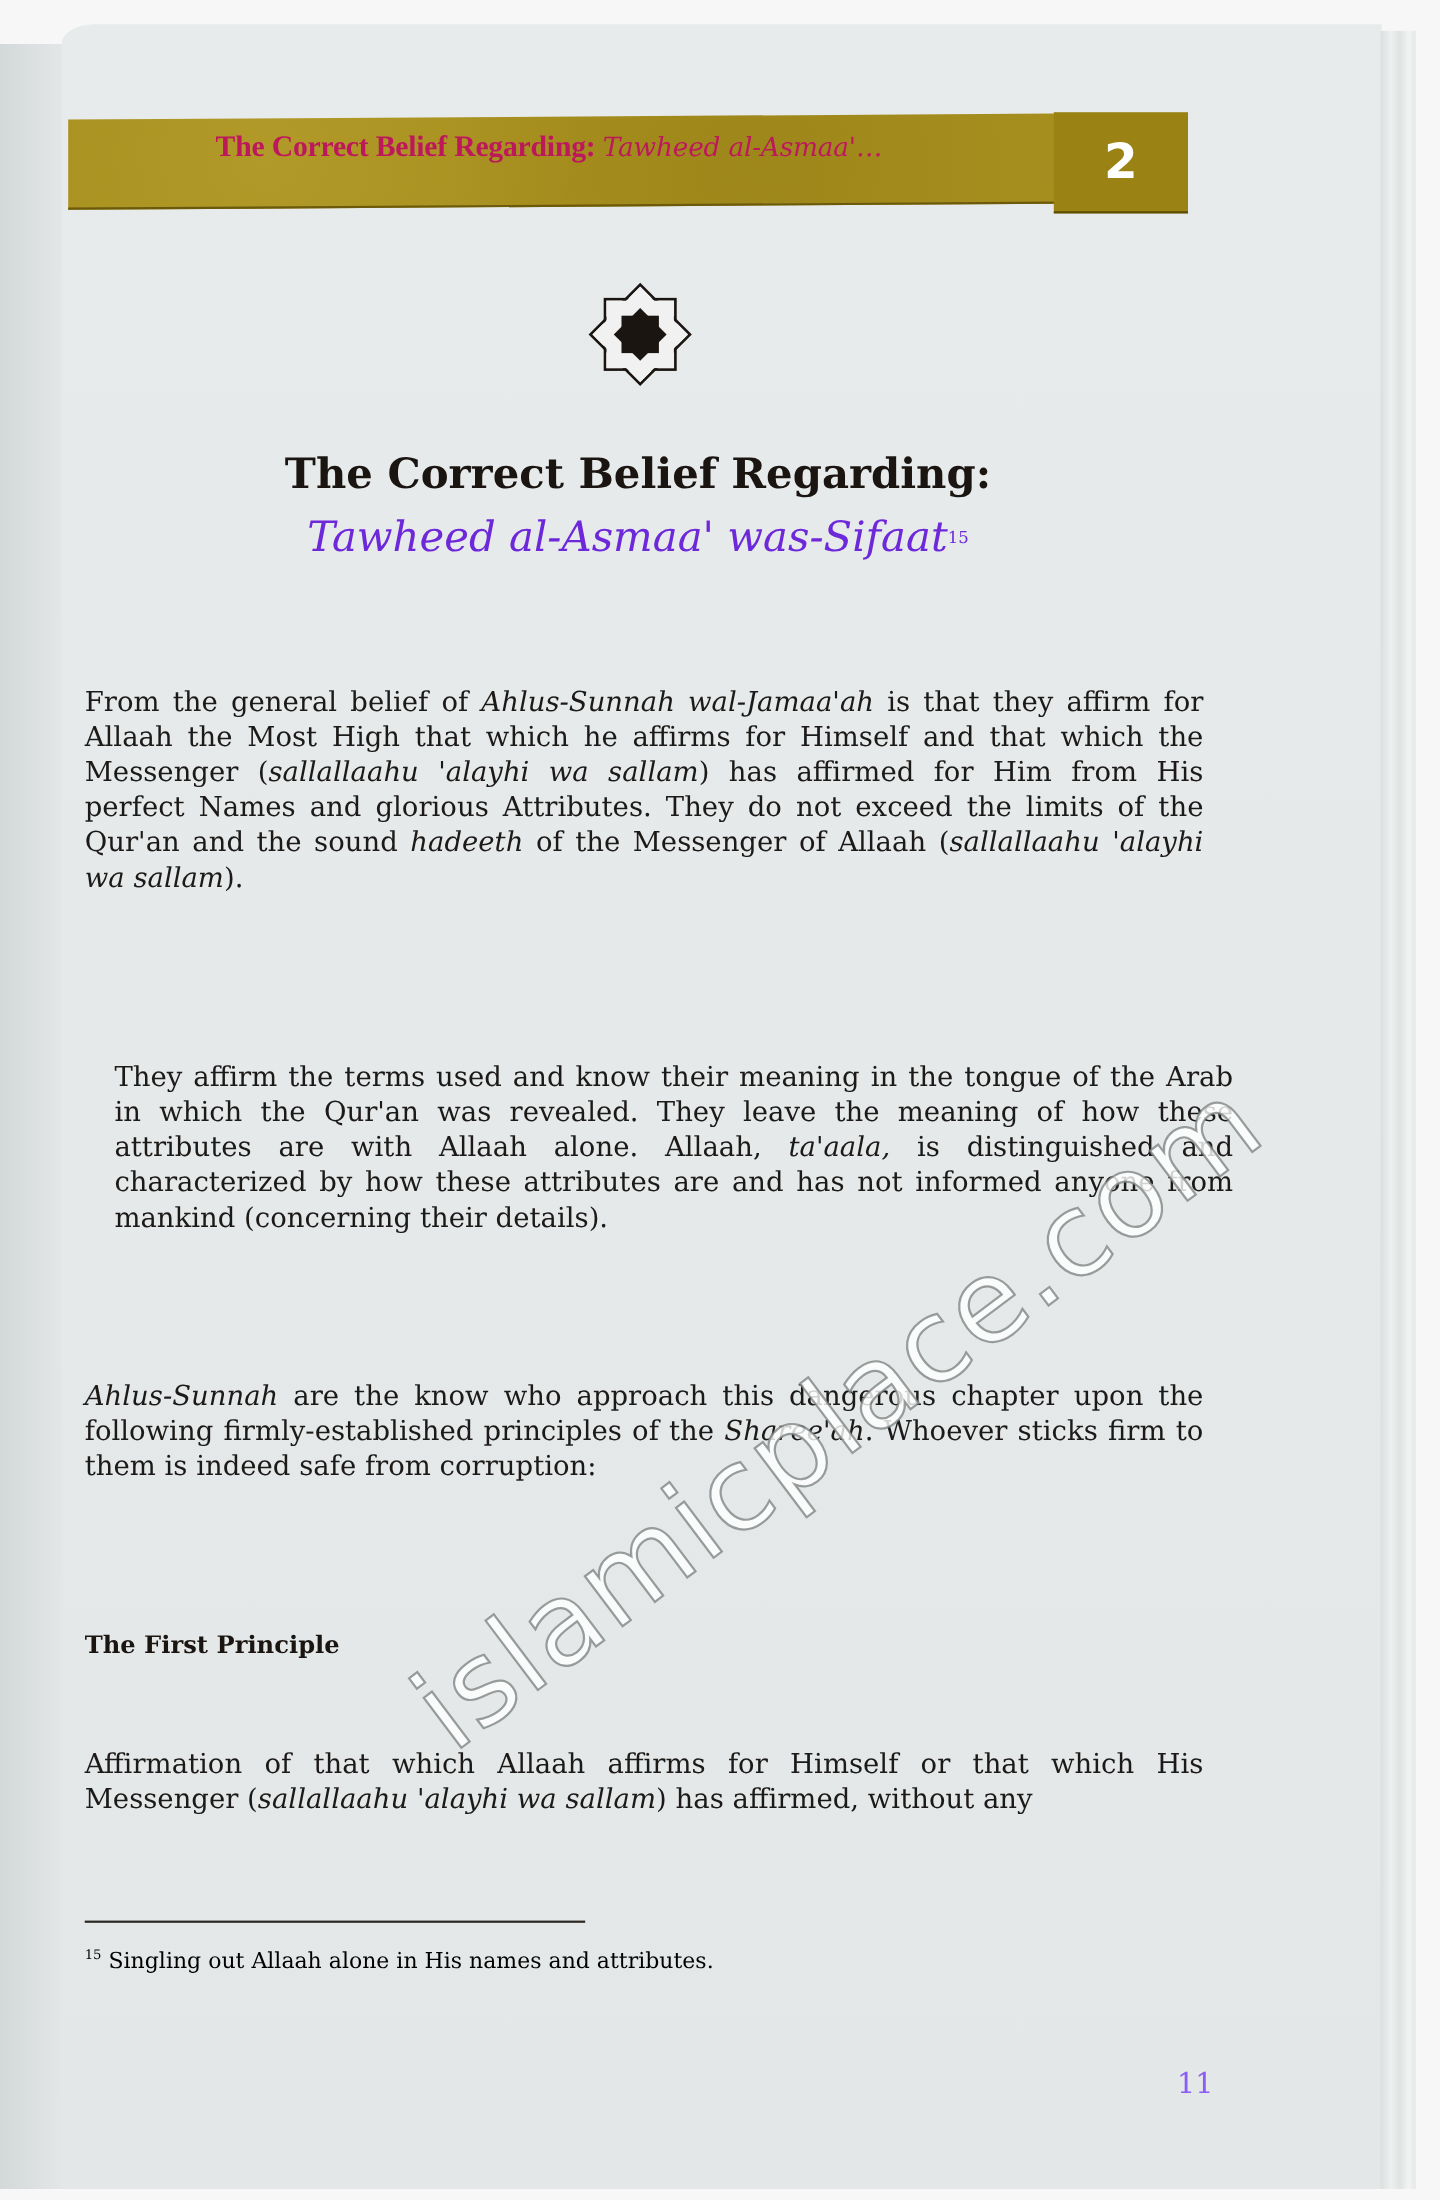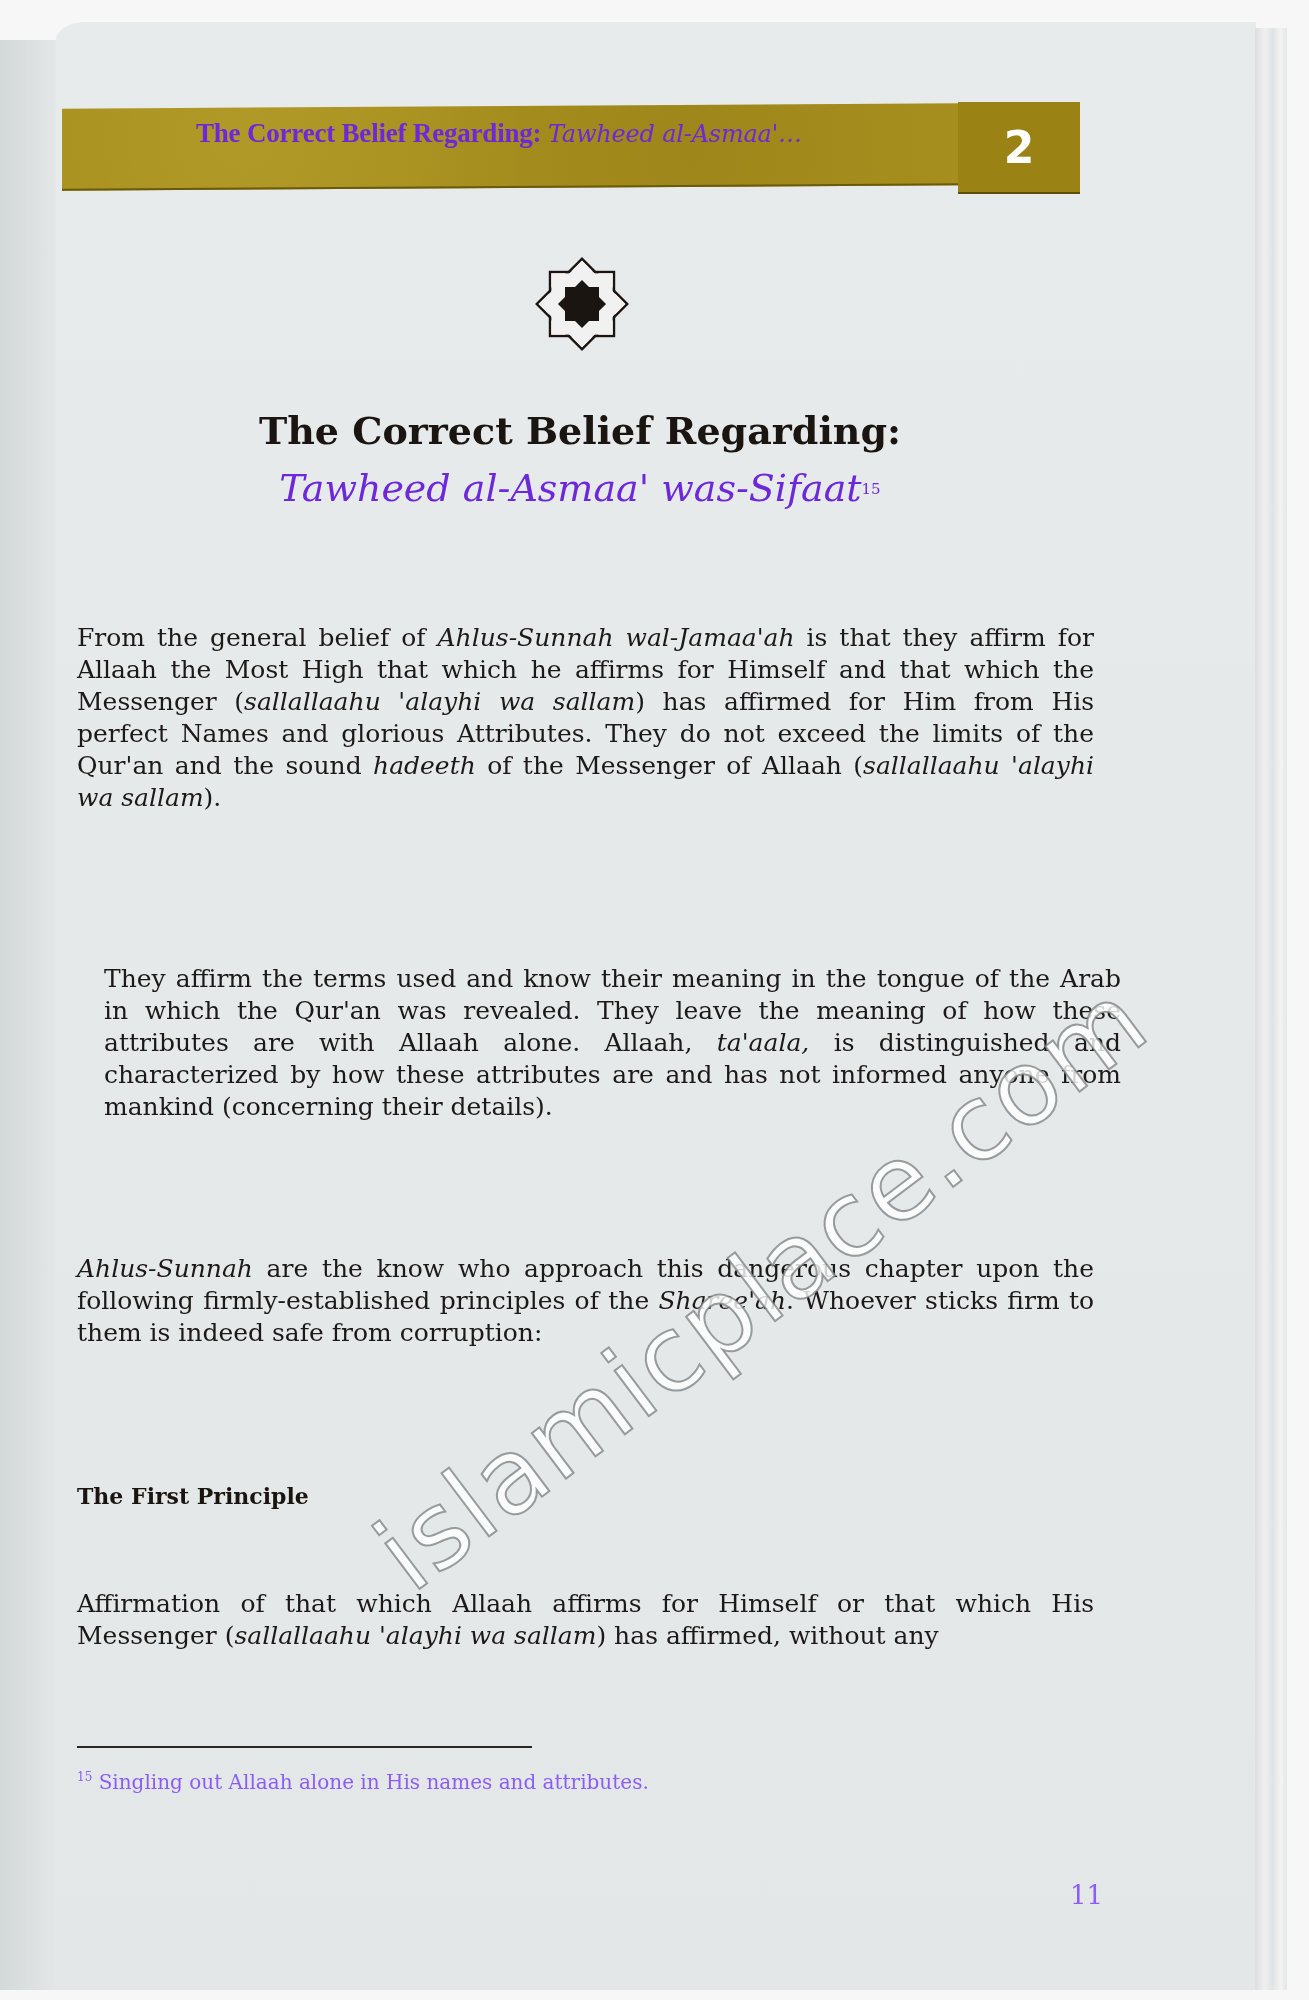--- a/index.html
+++ b/index.html
@@ -25,21 +25,21 @@
     position:absolute; left:62px; top:106px; width:900px; height:80px;
     background:#a78f1e;
     background-image:radial-gradient(circle at 20% 40%, rgba(255,230,120,.12), transparent 40%),
                      radial-gradient(circle at 70% 60%, rgba(90,70,0,.12), transparent 45%);
     border-bottom:2px solid #6b5a0c;
     transform:skewY(-0.35deg);
   }
   .header-title {
     position:absolute; left:196px; top:118px; width:760px;
     font-family:"Liberation Serif", serif; font-size:27px; font-weight:bold;
-    color:#6d28d9; white-space:nowrap; letter-spacing:-0.2px;
+    color:#be185d; white-space:nowrap; letter-spacing:-0.2px;
   }
   .header-title .it { font-style:italic; font-weight:normal; font-family:"DejaVu Serif", serif; font-size:24px; }
   .chapter-box {
     position:absolute; left:958px; top:102px; width:122px; height:90px;
     background:#9a8214; border-bottom:2px solid #5e4e08;
     display:flex; align-items:center; justify-content:center;
   }
   .chapter-num {
     font-family:"DejaVu Sans", sans-serif; font-weight:bold; font-size:44px; color:#ffffff;
   }
@@ -63,21 +63,21 @@
   .p2 { top:963px;margin-left:27px; }
   .p3 { top:1253px; }
   .sec-head {
     position:absolute; left:77px; top:1483px;
     font-family:"DejaVu Serif", serif; font-weight:bold; font-size:22px; color:#1b1512;
   }
   .p4 { top:1588px; }
   .fn-rule { position:absolute; left:77px; top:1746px; width:455px; height:2px; background:#2a2622; }
   .footnote {
     position:absolute; left:77px; top:1770px;
-    font-family:"DejaVu Serif", serif; font-size:20px; color:#8b5cf6;
+    font-family:"DejaVu Serif", serif; font-size:20px; color:#000000;
   }
   .footnote sup { font-size:12px; }
   .page-number {
     position:absolute; left:1070px; top:1880px;
     font-family:"DejaVu Serif", serif; font-size:26px; color:#8b5cf6;
   }
   .watermark {
     position:absolute; left:390px; top:1505px; width:900px;
     transform:rotate(-37deg); transform-origin:left center;
     font-family:"DejaVu Sans", sans-serif; font-size:104px; letter-spacing:2px;

